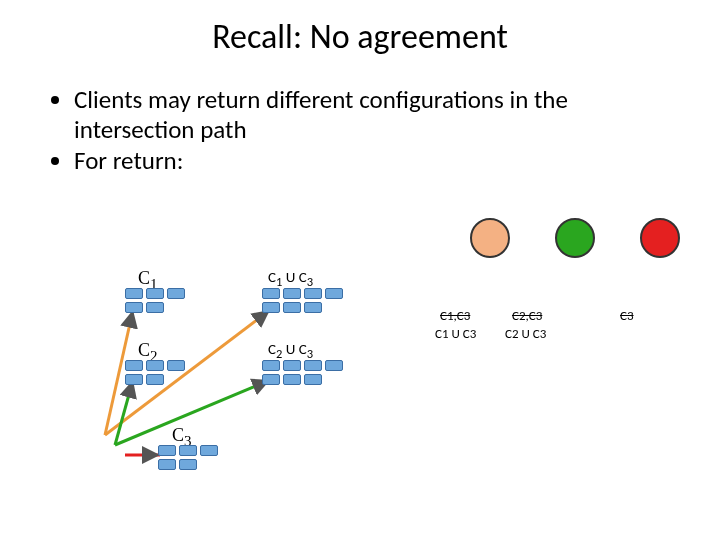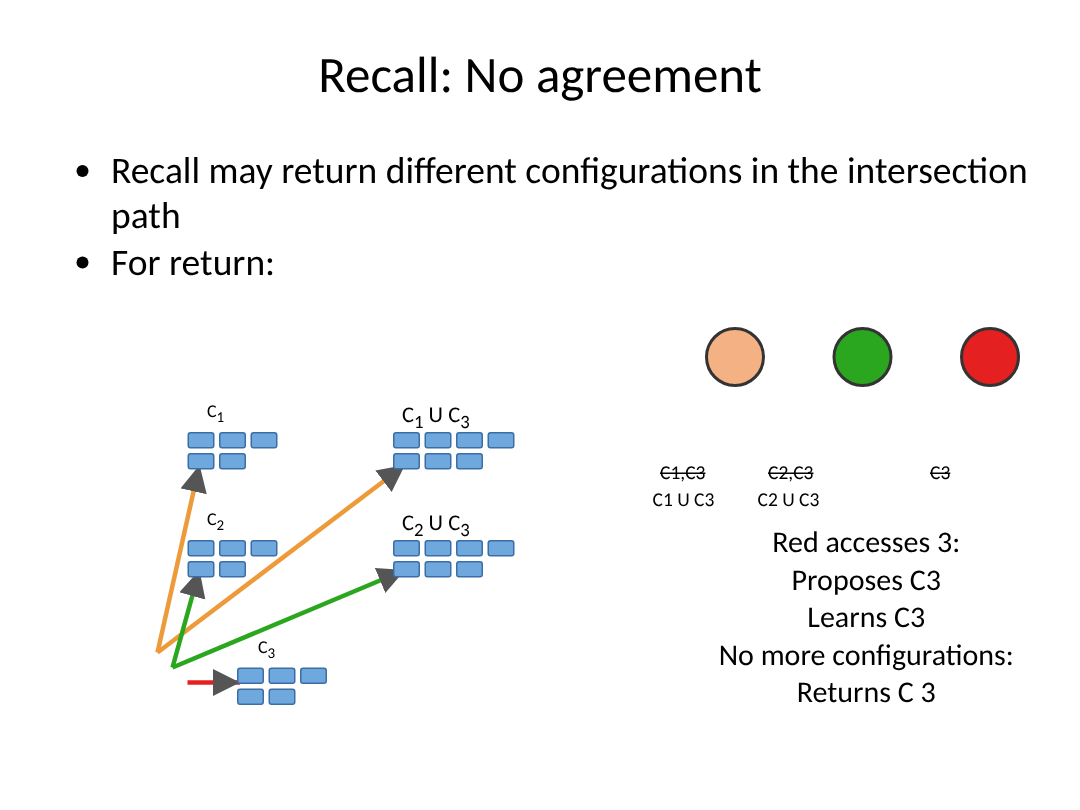--- a/index.html
+++ b/index.html
@@ -9,21 +9,21 @@
     height: 540px;
     background: #fff;
     font-family: Calibri, Arial, sans-serif;
     color: #000;
     position: relative;
     overflow: hidden;
   }
   .title {
     text-align: center;
     font-size: 34px;
-    padding-top: 30px;
+    padding-top: 16px;
     font-weight: 400;
   }
   .bullets {
     margin: 28px 30px 0 34px;
     font-size: 25px;
   }
   .bullets li { margin-bottom: 2px; line-height: 1.18; }
 
   .stage { position: absolute; left: 0; top: 250px; width: 720px; height: 290px; }
 
@@ -37,22 +37,23 @@
     justify-content: flex-start;
   }
   .node {
     width: 18px; height: 11px;
     background: #6fa8dc;
     border: 1px solid #3b6ea5;
     border-radius: 2px;
   }
   .clabel {
     position: absolute;
-    font-size: 12px;
+    font-size: 18px;
     text-align: left;
+    font-family: Liberation Serif, serif;
   }
   .union { font-size: 15px; position: absolute; }
 
   
   .disc {
     position: absolute;
     width: 40px; height: 40px;
     border-radius: 50%;
     border: 2px solid #333;
   }
@@ -75,21 +76,21 @@
 
   
   svg.arrows { position: absolute; left: 0; top: 0; width: 400px; height: 290px; }
 </style>
 </head>
 <body>
 
 <div class="title">Recall: No agreement</div>
 
 <ul class="bullets">
-  <li>Recall may return different configurations in the intersection path</li>
+  <li>Clients may return different configurations in the intersection path</li>
   <li>For return:</li>
 </ul>
 
 <div class="stage">
 
   <svg class="arrows">
     <defs>
       <marker id="ah" markerWidth="8" markerHeight="8" refX="6" refY="3" orient="auto">
         <path d="M0,0 L6,3 L0,6 Z" fill="#555"></path>
       </marker>
@@ -158,20 +159,13 @@
   <div class="disc red" style="left:640px; top:-32px;"></div>
 
   <div class="dlabel" style="left:440px; top:18px;"><span class="strike">C1,C3</span></div>
   <div class="dlabel" style="left:435px; top:36px;">C1 U C3</div>
 
   <div class="dlabel" style="left:512px; top:18px;"><span class="strike">C2,C3</span></div>
   <div class="dlabel" style="left:505px; top:36px;">C2 U C3</div>
 
   <div class="dlabel" style="left:620px; top:18px;"><span class="strike">C3</span></div>
 
-  <div class="redbox">
-    <div>Red accesses 3:</div>
-    <div>Proposes C3</div>
-    <div>Learns C3</div>
-    <div>No more configurations:</div>
-    <div>Returns C 3</div>
-  </div>
 </div>
 
 </body></html>

